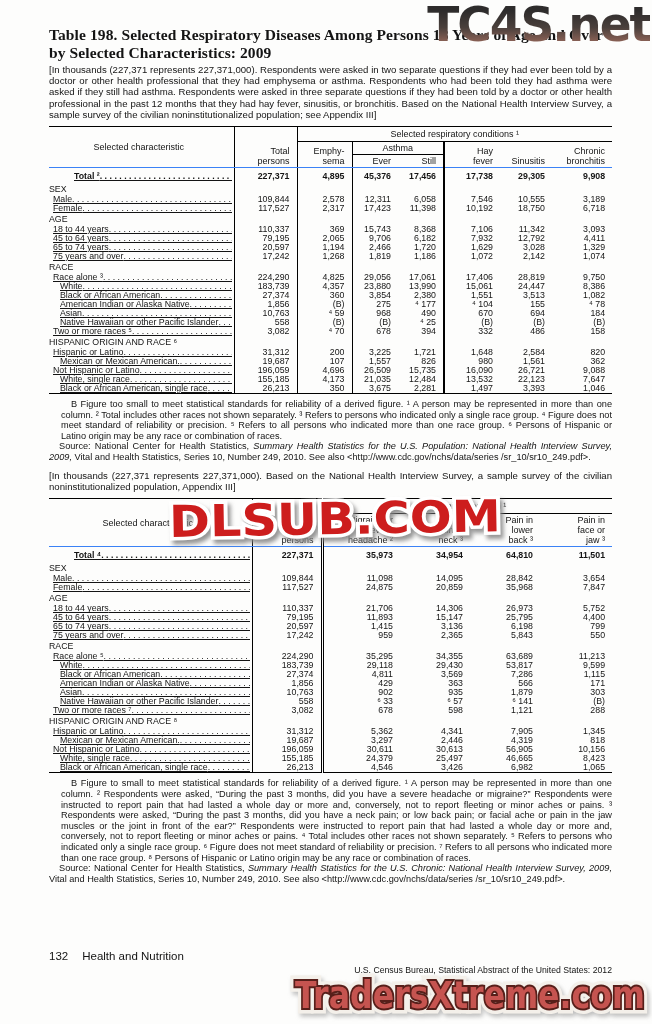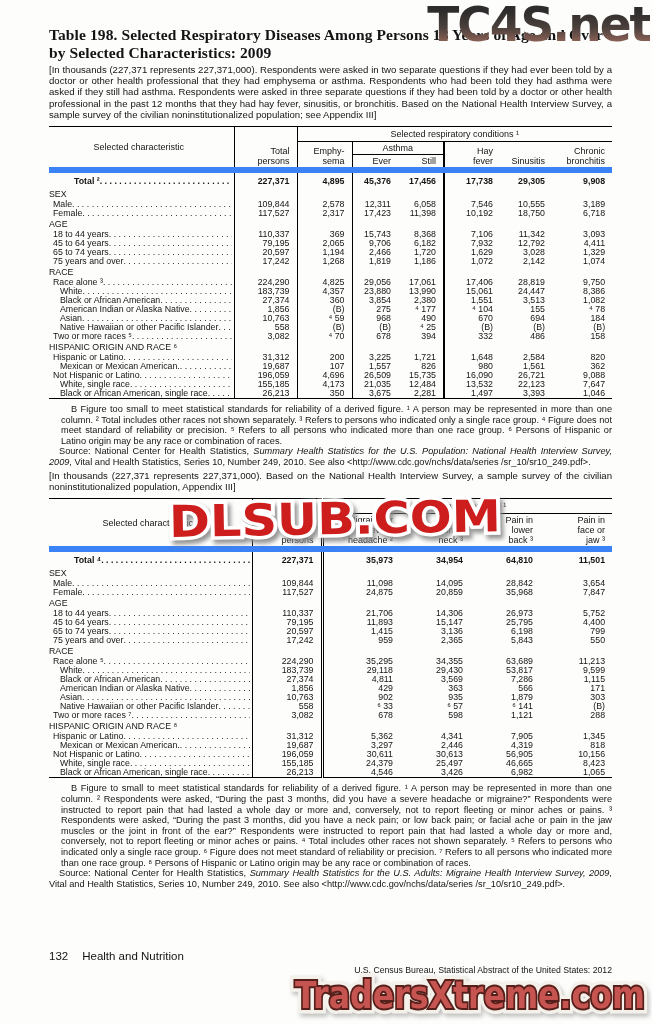--- a/index.html
+++ b/index.html
@@ -12,28 +12,28 @@
              line-height:17.5px;margin:0 0 3px 0;letter-spacing:.1px;}
   .intro{font-size:9.6px;line-height:11.2px;text-align:justify;margin:0 0 6px 0;}
   table{border-collapse:collapse;table-layout:fixed;width:563px;font-size:8.8px;
         border-top:1px solid #000;border-bottom:1px solid #000;}
   th{font-weight:normal;font-size:9px;line-height:10px;padding:1px 7px 1px 2px;
      text-align:right;vertical-align:bottom;white-space:pre-line;}
   .h-stub{text-align:center;vertical-align:middle;border-right:1px solid #000;}
   .h-grp{text-align:center;vertical-align:middle;border-bottom:1px solid #000;padding:2px 0;}
   .h-asthma{text-align:center;border-bottom:1px solid #000;border-right:2px solid #000;
             vertical-align:middle;padding:1px 0;}
-  .hb{border-bottom:6px solid #3b82f6;}
+  .hb{border-bottom:1px solid #3b82f6;}
   .t198 .h-total,.t198 .h-emph{border-right:1px solid #000;}
   .t198 .h-still{border-right:2px solid #000;}
   .t199 .h-total{border-right:3px double #000;}
   td{padding:0;height:8.6px;line-height:9px;vertical-align:bottom;}
   td.num{text-align:right;padding-right:7px;white-space:nowrap;}
   td.stub{padding-left:0;overflow:hidden;}
-  .lw{display:flex;align-items:baseline;padding-right:2px;}
+  .lw{display:flex;align-items:baseline;padding-right:2px;text-decoration:underline;}
   .lbl{white-space:nowrap;}
   .dots{flex:1 1 auto;overflow:hidden;white-space:nowrap;}
   .dots::before{content:" . . . . . . . . . . . . . . . . . . . . . . . . . . . . . . . . . . . . . . . . . . . . . . . . . . . . . . . . . . . . . . . . . . . . . .";}
   td.sec{text-align:left;height:11px;padding-bottom:1px;font-size:8.8px;}
   tr.totalrow td{font-weight:bold;height:13px;padding-bottom:2px;}
   .i0 .lw{padding-left:4px;} .i1 .lw{padding-left:11px;} .i3 .lw{padding-left:25px;}
   .t198 .c0{border-left:1px solid #000;} .t198 .c1{border-left:1px solid #000;}
   .t198 .c2{border-left:1px solid #000;} .t198 .c4{border-left:2px solid #000;}
   .t199 .c0{border-left:1px solid #000;} .t199 .c1{border-left:3px double #000;}
   .fn{font-size:9.2px;line-height:10.6px;text-indent:10px;text-align:justify;margin:5px 0 0 12px;}
@@ -736,21 +736,21 @@
           <td class="num c0">26,213</td>
           <td class="num c1">4,546</td>
           <td class="num c2">3,426</td>
           <td class="num c3">6,982</td>
           <td class="num c4">1,065</td>
         </tr>
       </tbody>
   </table>
 
   <p class="fn">B Figure to small to meet statistical standards for reliability of a derived figure. ¹ A person may be represented in more than one column. ² Respondents were asked, “During the past 3 months, did you have a severe headache or migraine?” Respondents were instructed to report pain that had lasted a whole day or more and, conversely, not to report fleeting or minor aches or pains. ³ Respondents were asked, “During the past 3 months, did you have a neck pain; or low back pain; or facial ache or pain in the jaw muscles or the joint in front of the ear?” Respondents were instructed to report pain that had lasted a whole day or more and, conversely, not to report fleeting or minor aches or pains. ⁴ Total includes other races not shown separately. ⁵ Refers to persons who indicated only a single race group. ⁶ Figure does not meet standard of reliability or precision. ⁷ Refers to all persons who indicated more than one race group. ⁸ Persons of Hispanic or Latino origin may be any race or combination of races.</p>
-  <p class="src"><span>Source: National Center for Health Statistics, </span><span class="it">Summary Health Statistics for the U.S. Adults: Migraine Health Interview Survey, 2009,</span><span> Vital and Health Statistics, Series 10, Number 249, 2010. See also &lt;http://www.cdc.gov/nchs/data/series /sr_10/sr10_249.pdf&gt;.</span></p>
+  <p class="src"><span>Source: National Center for Health Statistics, </span><span class="it">Summary Health Statistics for the U.S. Chronic: National Health Interview Survey, 2009,</span><span> Vital and Health Statistics, Series 10, Number 249, 2010. See also &lt;http://www.cdc.gov/nchs/data/series /sr_10/sr10_249.pdf&gt;.</span></p>
 </div>
 
 <div class="footer-left">
   <span class="num">132</span><span>Health and Nutrition</span>
 </div>
 <div class="footer-right">U.S. Census Bureau, Statistical Abstract of the United States: 2012</div>
 
 <div class="wm-top">TC4S.net</div>
 
 <svg class="wm-mid" width="345" height="58" viewBox="0 0 345 58">

